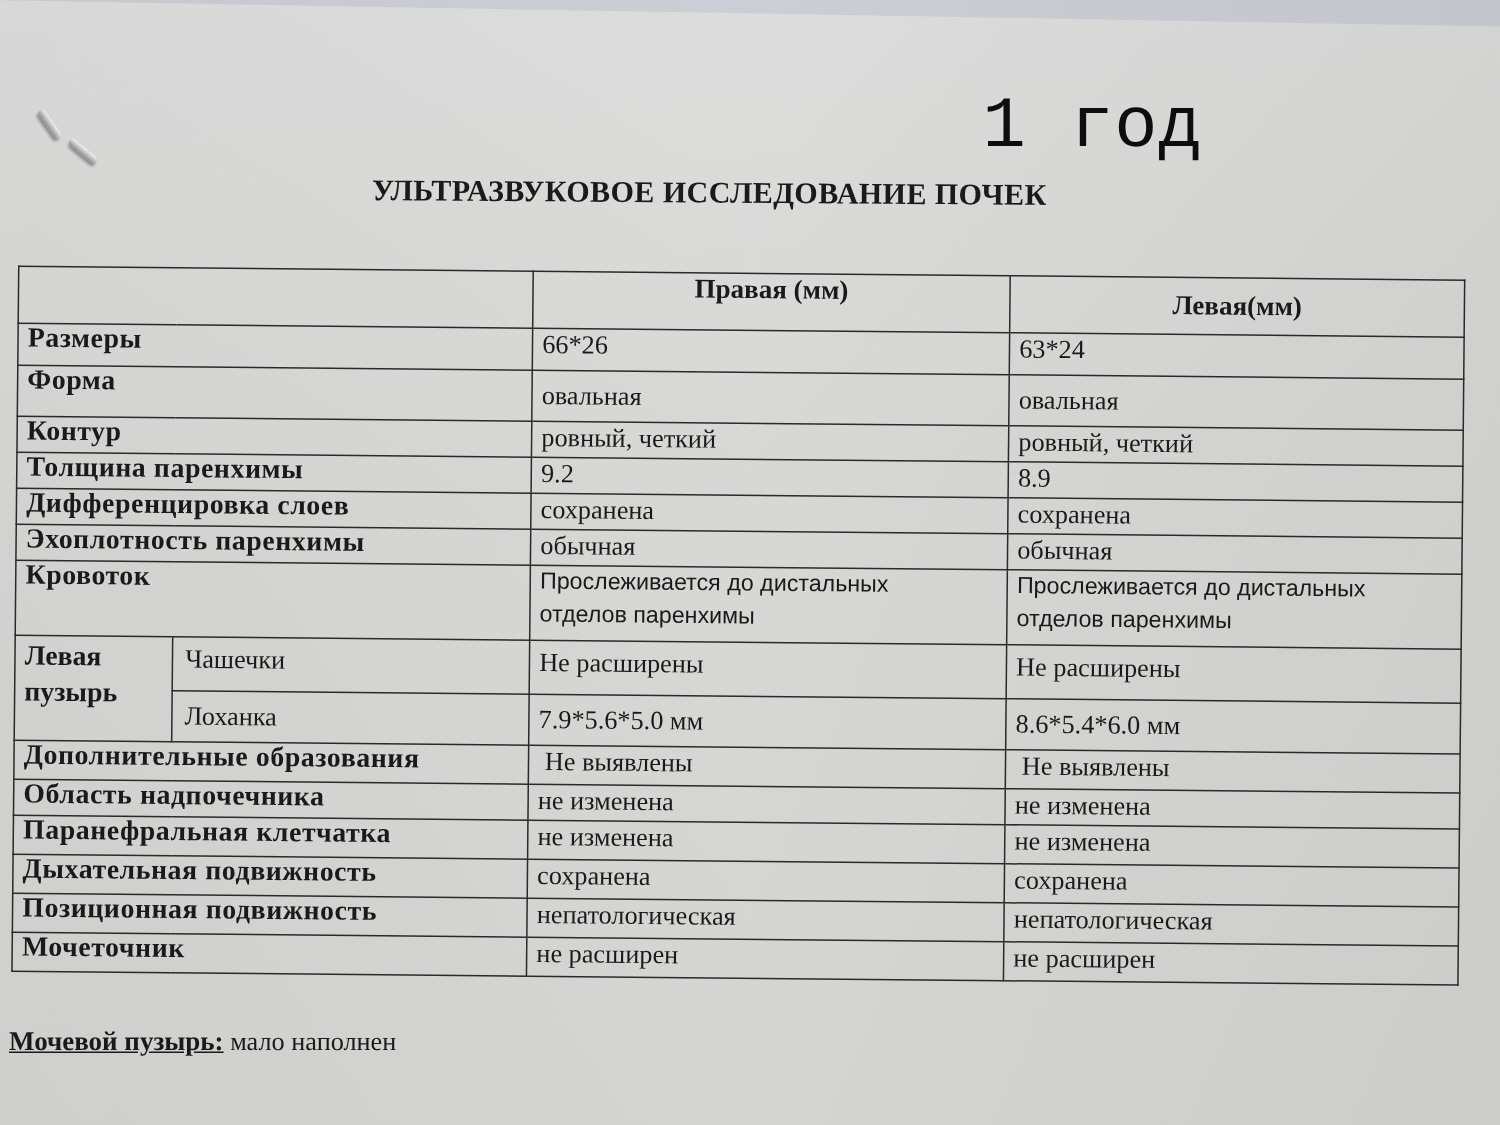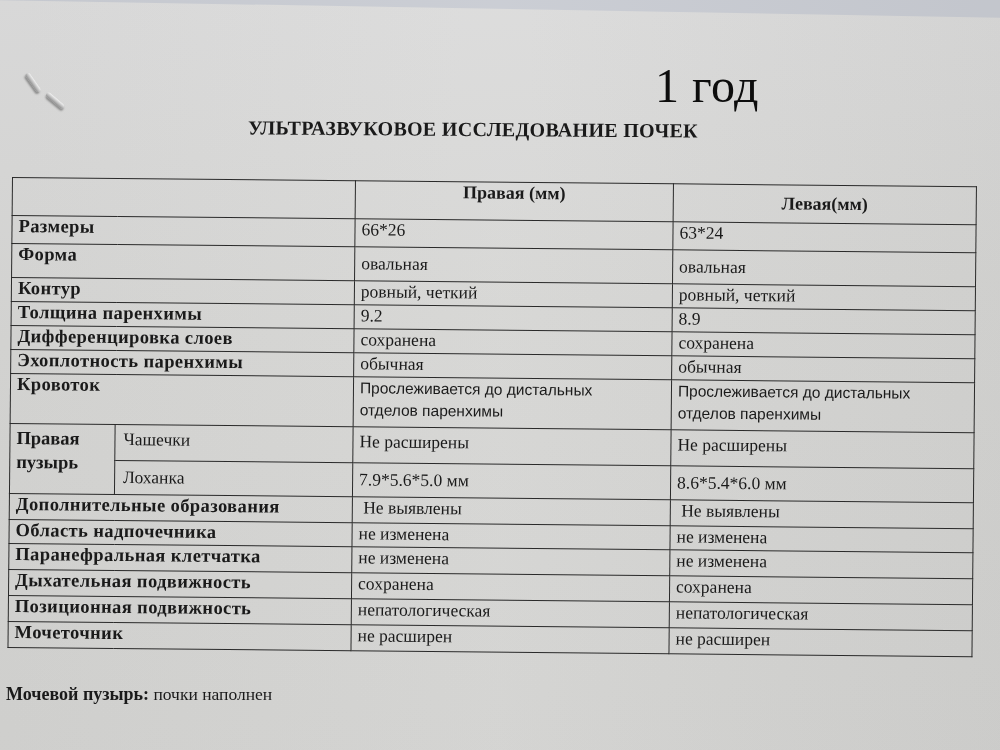--- a/index.html
+++ b/index.html
@@ -25,21 +25,21 @@
   .staple {
     position: absolute; width: 22px; height: 5px; border-radius: 3px;
     background: linear-gradient(#f2f2f2, #8e8e8e);
     box-shadow: 1px 2px 2px rgba(0,0,0,0.35);
   }
   .staple.s1 { left: 22px; top: 80px; transform: rotate(55deg); }
   .staple.s2 { left: 44px; top: 98px; transform: rotate(40deg); }
 
   .handnote {
     position: absolute; left: 655px; top: 58px;
-    font-family: Liberation Serif, serif;
+    font-family: Liberation Mono, monospace;
     font-size: 48px; color: #0d0d0d; letter-spacing: 0.5px;
   }
   .title {
     position: absolute; left: 248px; top: 118px;
     font-size: 20px; font-weight: bold; letter-spacing: 0.3px;
     transform: rotate(0.4deg);
   }
   .table-wrap {
     position: absolute; left: 12px; top: 177px;
     transform: rotate(0.55deg); transform-origin: 0 0;
@@ -62,21 +62,21 @@
   .label { font-weight: bold; font-size: 18.5px; letter-spacing: 0.4px; }
   .sans { font-family: "Liberation Sans", "DejaVu Sans", sans-serif; font-size: 15.5px; line-height: 22px; }
   .hdr-right { text-align: center; }
   .hdr-left { text-align: center; padding-top: 8px; }
   .sub { font-size: 17.5px; font-weight: normal; padding-left: 8px; }
   .sinus { font-weight: bold; font-size: 18.5px; line-height: 24px; padding-top: 2px; }
 
   .bladder {
     position: absolute; left: 6px; top: 684px; font-size: 17.5px;
   }
-  .bladder b { font-size: 18px; }
+  .bladder b { font-size: 18px; text-decoration: underline; }
 </style>
 </head>
 <body>
 
 <div class="sheet"></div>
 <div class="shade"></div>
 
 <div class="staple s1"></div>
 <div class="staple s2"></div>
 
@@ -133,21 +133,21 @@
       <div>Прослеживается до дистальных</div>
       <div>отделов паренхимы</div>
     </td>
     <td class="sans">
       <div>Прослеживается до дистальных</div>
       <div>отделов паренхимы</div>
     </td>
   </tr>
   <tr style="height:36px">
     <td rowspan="2" class="sinus">
-      <div>Правая</div>
+      <div>Левая</div>
       <div>пузырь</div>
     </td>
     <td class="sub" style="padding-top:4px">Чашечки</td>
     <td style="padding-top:4px">Не расширены</td>
     <td style="padding-top:4px">Не расширены</td>
   </tr>
   <tr style="height:34px">
     <td class="sub" style="padding-top:6px">Лоханка</td>
     <td style="padding-top:6px">7.9*5.6*5.0 мм</td>
     <td style="padding-top:6px">8.6*5.4*6.0 мм</td>
@@ -181,14 +181,14 @@
     <td colspan="2" class="label">Мочеточник</td>
     <td>не расширен</td>
     <td>не расширен</td>
   </tr>
 </tbody>
     </table>
 </div>
 
 <div class="bladder">
   <b>Мочевой пузырь:</b>
-  <span>почки наполнен</span>
+  <span>мало наполнен</span>
 </div>
 
 </body></html>

